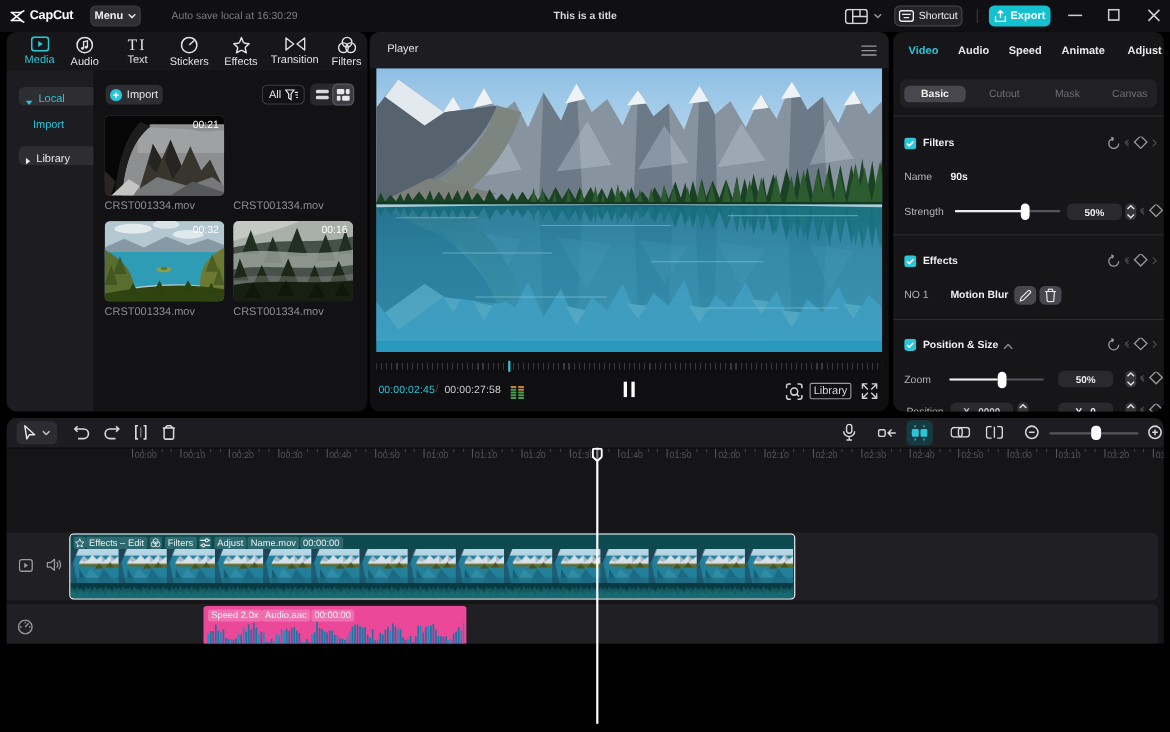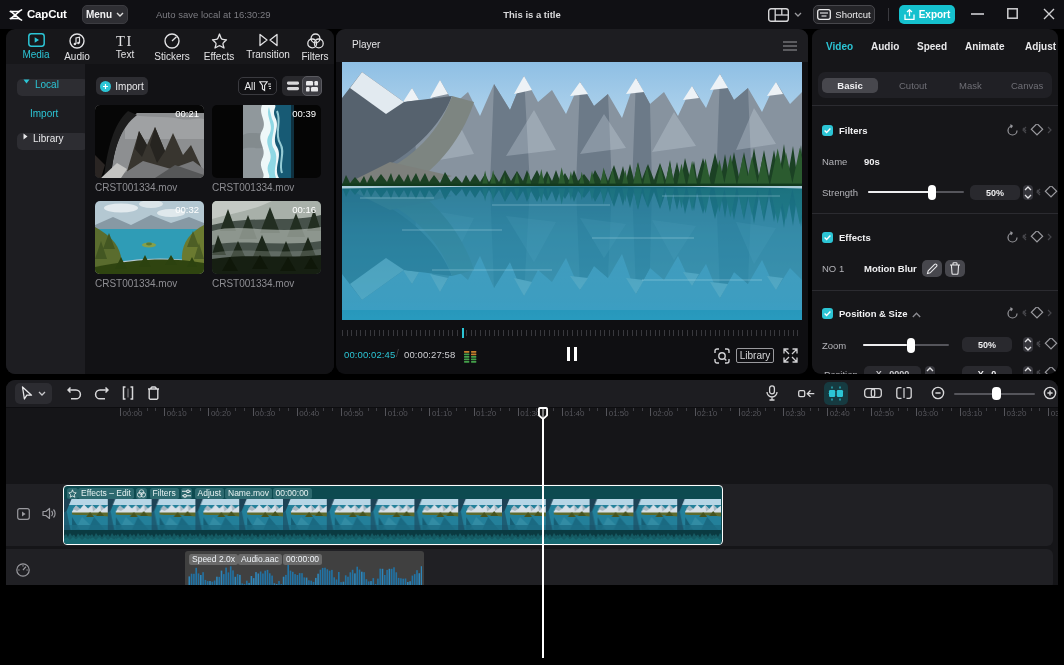--- a/index.html
+++ b/index.html
@@ -7,21 +7,21 @@
     font-family:"Liberation Sans", sans-serif; }
   .abs { position:absolute; }
   #stage { position:relative; width:1064px; height:665px; background:#000; }
   .cyan { color:#2cc5d5; }
   .panel { background:#17171a; border-radius:9px; }
   svg { display:block; }
   .tab { top:4px; width:50px; display:flex; flex-direction:column; align-items:center; gap:2px; }
   .tab span { font-size:10px; color:#e2e2e4; }
   .tab span.cyan { color:#2cc5d5; }
   .sbtn { position:absolute; left:11px; width:71px; height:17px; background:#2d2d32; border-radius:5px;
-    display:flex; align-items:flex-start; font-size:10px; color:#e8e8ea; padding-left:6px; gap:5px; }
+    display:flex; align-items:flex-end; font-size:10px; color:#e8e8ea; padding-left:6px; gap:5px; }
   .thumb { position:absolute; width:109px; height:73px; border-radius:5px; overflow:hidden; }
   .dur { position:absolute; top:3px; right:5px; color:#fff; font-size:9.5px; }
   .fname { position:absolute; width:120px; color:#8e8e93; font-size:10px; }
   .cb { width:11px; height:11px; }
   .lbl { font-size:9.5px; color:#b4b4b9; }
   .vbox { width:50px; height:15px; background:#29292e; border-radius:5px; color:#f0f0f2;
     font-size:9px; font-weight:bold; display:flex; align-items:center; justify-content:center; }
   .spin { width:10px; height:15px; background:#35353b; border-radius:4px; display:flex; align-items:center; justify-content:center; }
   .ibtn { width:20px; height:17px; background:#47474d; border-radius:5px; display:flex; align-items:center; justify-content:center; }
   .vbadge { position:absolute; top:2px; height:11px; background:rgba(160,220,225,.22); border-radius:2.5px;
@@ -197,33 +197,20 @@
           <path d="M22,73 L48,56 L76,64 L98,56 L109,64 V73 Z" fill="#77787a"></path>
           <path d="M60,73 L80,60 L109,70 V73 Z" fill="#565758"></path>
           <path d="M0,0 H109 V8 H42 C27,19 18,44 16,73 H0 Z" fill="#060606"></path>
           <path d="M16,73 C18,45 26,22 42,10 L33,6 C19,18 12,44 9,73 Z" fill="#1d1d1d"></path>
           <path d="M6,73 L22,58 L32,64 L26,73 Z" fill="#c4c4c2"></path>
           <path d="M0,50 L10,60 L6,73 H0 Z" fill="#2a2523"></path>
         </svg>
         <span class="dur">00:21</span>
         </div>
 
-      <div class="thumb" style="left:127px;top:41px;">
-        <svg width="109" height="73" viewBox="0 0 109 73">
-          <rect width="109" height="73" fill="#050505"></rect>
-          <rect x="31" y="0" width="23" height="73" fill="#90989c"></rect>
-          <path d="M31,30 C38,26 46,30 54,27 V42 C46,45 38,41 31,44 Z" fill="#7e8689" opacity=".7"></path>
-          <rect x="54" y="0" width="25" height="73" fill="#175a74"></rect>
-          <path d="M50,0 C46,10 56,16 50,26 C44,36 56,44 50,54 C46,62 54,68 51,73 H67 C61,62 71,52 65,42 C59,32 69,22 63,12 C60,5 65,2 63,0 Z" fill="#eef8f9"></path>
-          <path d="M57,2 C53,12 63,20 57,30 C51,40 63,48 57,58 C53,66 59,70 57,73 H64 C60,64 68,54 62,44 C56,34 66,24 60,14 Z" fill="#8fd8e4"></path>
-          <path d="M65,6 C70,18 62,28 68,38 C74,48 66,58 70,68" stroke="#b5e8ee" stroke-width="2" fill="none" opacity=".8"></path>
-          <rect x="79" y="0" width="3" height="73" fill="#0f3140"></rect>
-        </svg>
-        <span class="dur">00:39</span>
-        </div>
 
       <div class="thumb" style="left:10px;top:137px;">
         <svg width="109" height="73" viewBox="0 0 109 73">
           <rect width="109" height="73" fill="#b4c8d2"></rect>
           <ellipse cx="26" cy="7" rx="17" ry="4.5" fill="#e2eaee"></ellipse>
           <ellipse cx="76" cy="12" rx="14" ry="4" fill="#dfe8ec"></ellipse>
           <ellipse cx="56" cy="3" rx="12" ry="4" fill="#dae4e8"></ellipse>
           <path d="M0,24 L18,16 L36,24 L56,14 L76,22 L94,16 L109,22 V34 H0 Z" fill="#8799a4"></path>
           <path d="M0,28 H109 V62 C70,54 40,58 0,64 Z" fill="#2f9cb6"></path>
           <path d="M0,26 C18,36 30,48 26,73 H0 Z" fill="#5a6c2e"></path>
@@ -734,21 +721,21 @@
               <path d="M0,3 H12 M0,9 H12" stroke="#e8f0f0" stroke-width="1.6"></path>
               <circle cx="8" cy="3" r="1.8" fill="#0d4a50" stroke="#e8f0f0" stroke-width="1.4"></circle>
               <circle cx="4" cy="9" r="1.8" fill="#0d4a50" stroke="#e8f0f0" stroke-width="1.4"></circle>
             </svg>
           </div>
         <div class="vbadge" style="left:130.5px;">Adjust</div>
         <div class="vbadge" style="left:161px;">Name.mov</div>
         <div class="vbadge" style="left:208.5px;">00:00:00</div>
       </div>
 
-      <div class="abs" style="left:179px;top:130px;width:239px;height:38px;background:#404040;border-radius:3px;overflow:hidden;">
+      <div class="abs" style="left:179px;top:130px;width:239px;height:38px;background:#ec4899;border-radius:3px;overflow:hidden;">
         <svg class="abs" style="left:3px;top:14px;" width="234" height="22" viewBox="0 0 234 22">
             <rect x="0.5" y="11.4" width="1.6" height="10.6" fill="#2e86ba"></rect>
             <rect x="2.8" y="8.7" width="1.6" height="13.3" fill="#2173a5"></rect>
             <rect x="5.1" y="8.8" width="1.6" height="13.2" fill="#2173a5"></rect>
             <rect x="7.4" y="2.8" width="1.6" height="19.2" fill="#2173a5"></rect>
             <rect x="9.7" y="8.4" width="1.6" height="13.6" fill="#2173a5"></rect>
             <rect x="12.0" y="10.0" width="1.6" height="12.0" fill="#2e86ba"></rect>
             <rect x="14.3" y="7.2" width="1.6" height="14.8" fill="#2173a5"></rect>
             <rect x="16.6" y="14.9" width="1.6" height="7.1" fill="#2173a5"></rect>
             <rect x="18.9" y="16.1" width="1.6" height="5.9" fill="#2173a5"></rect>

